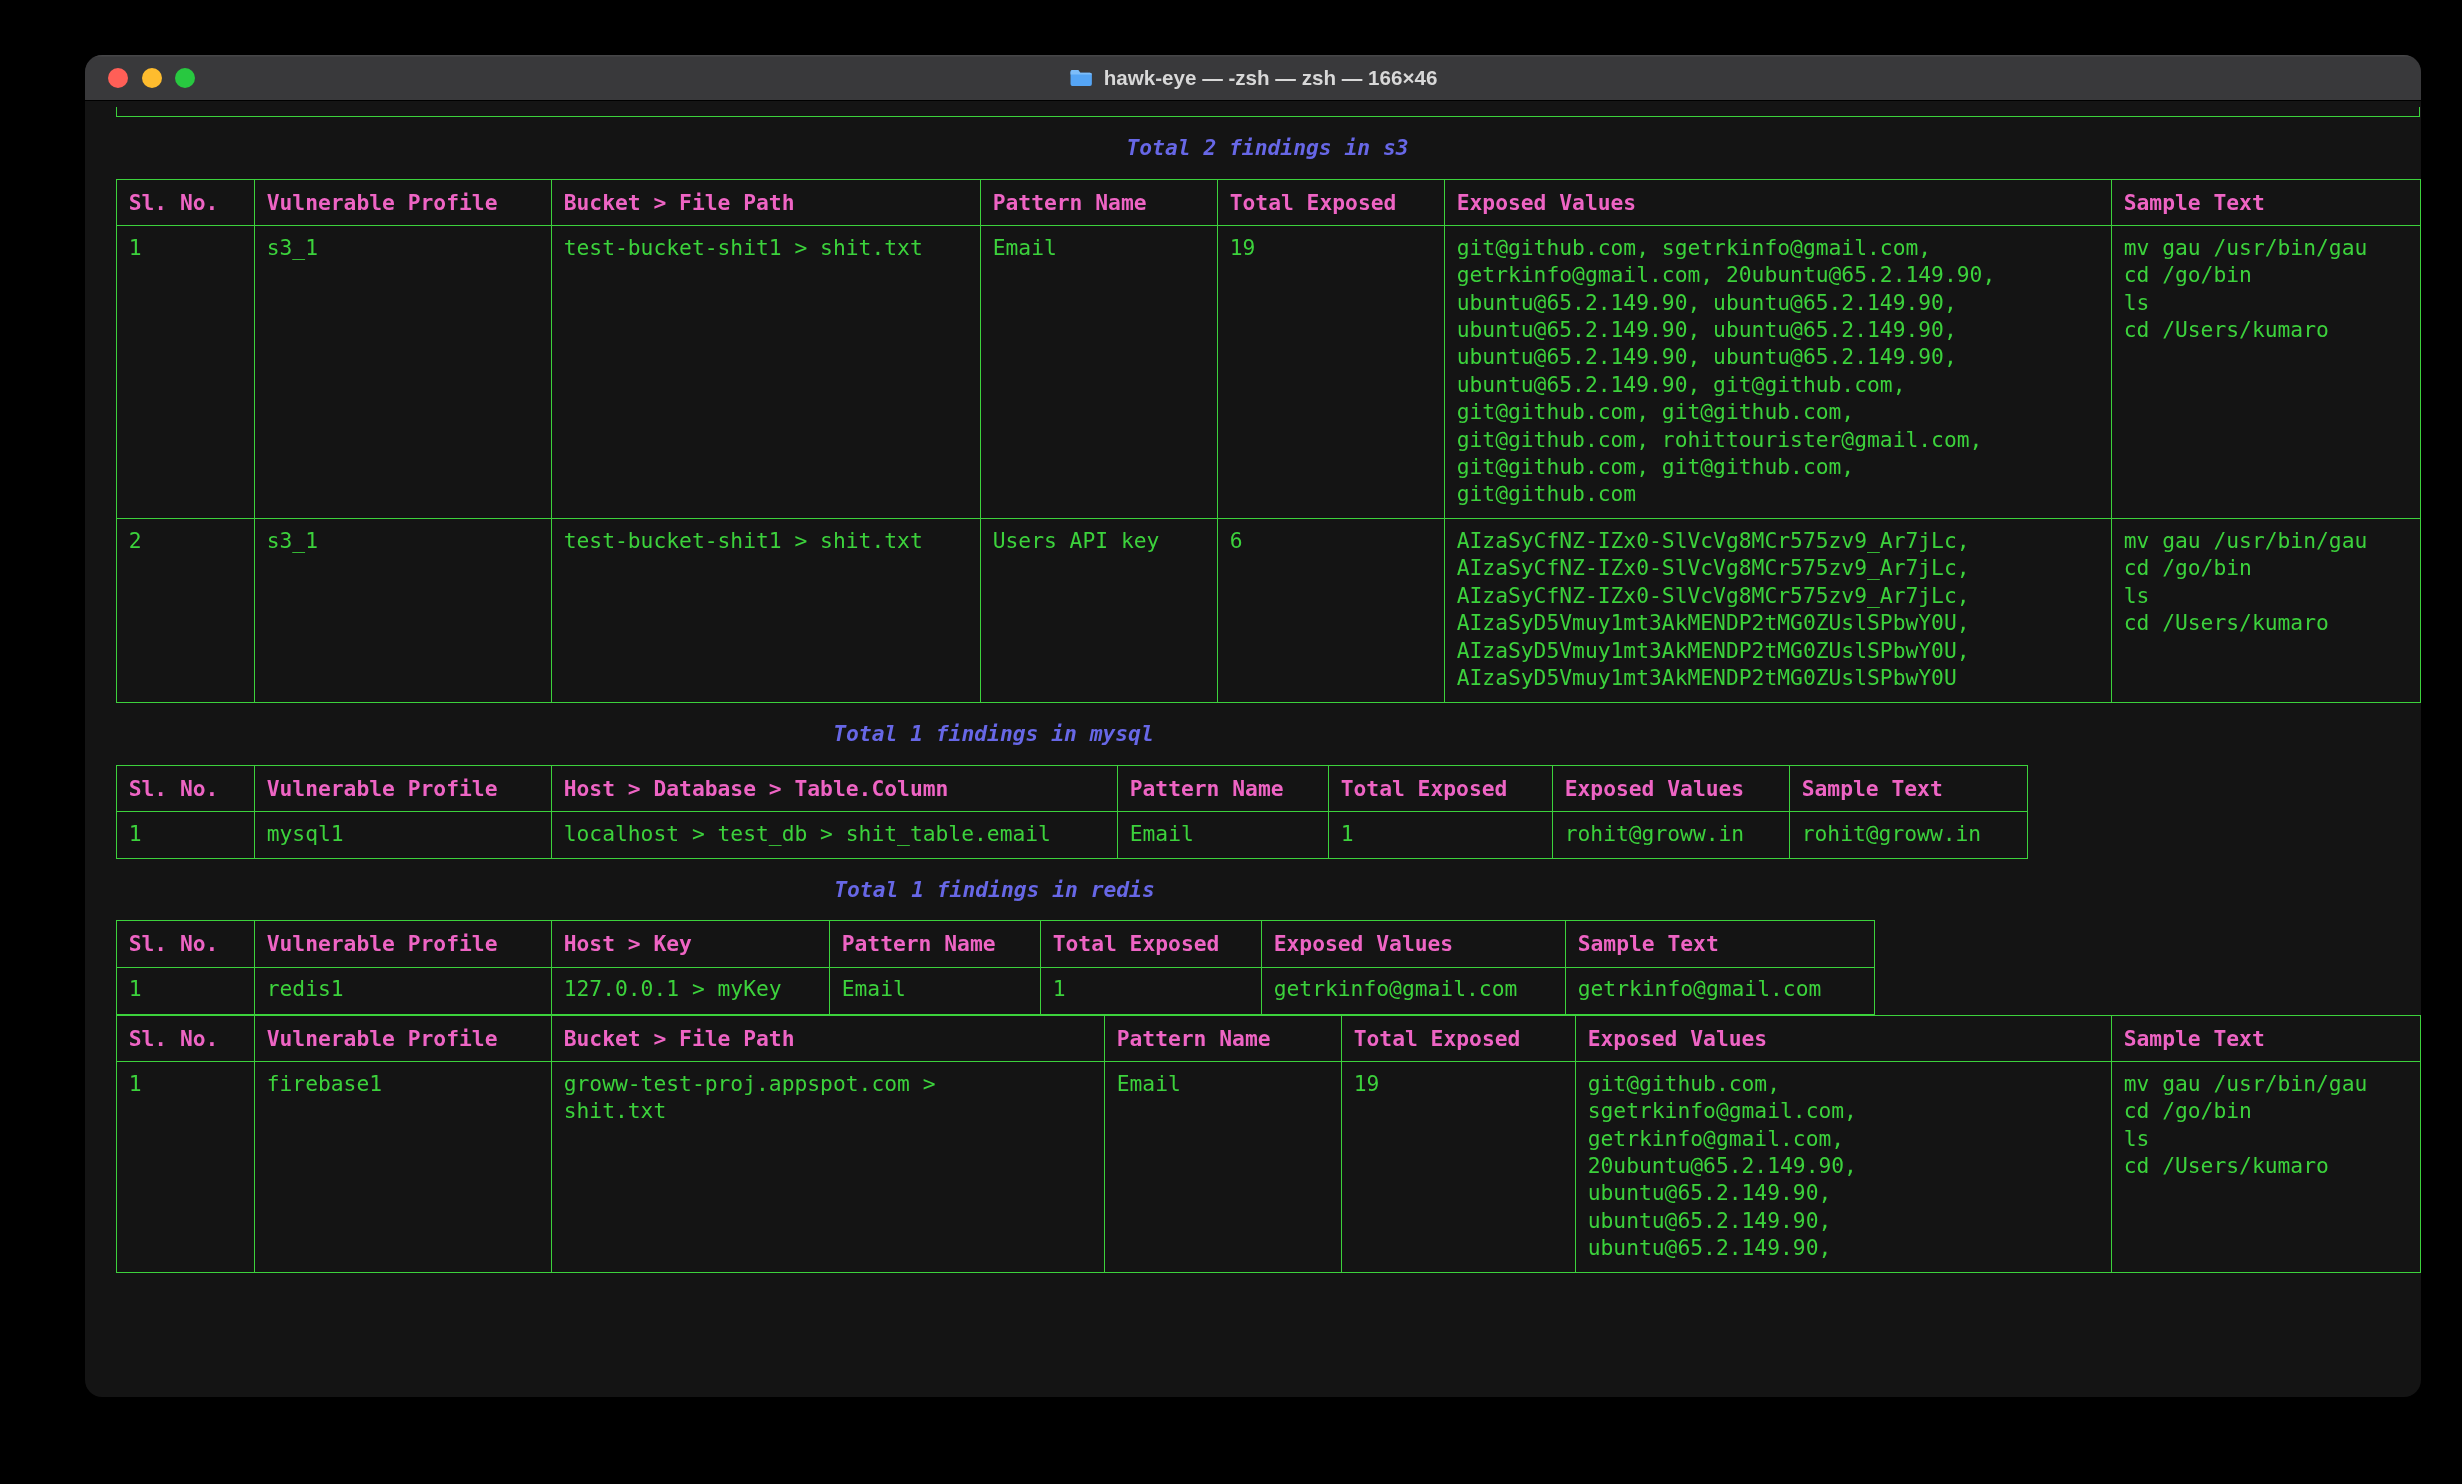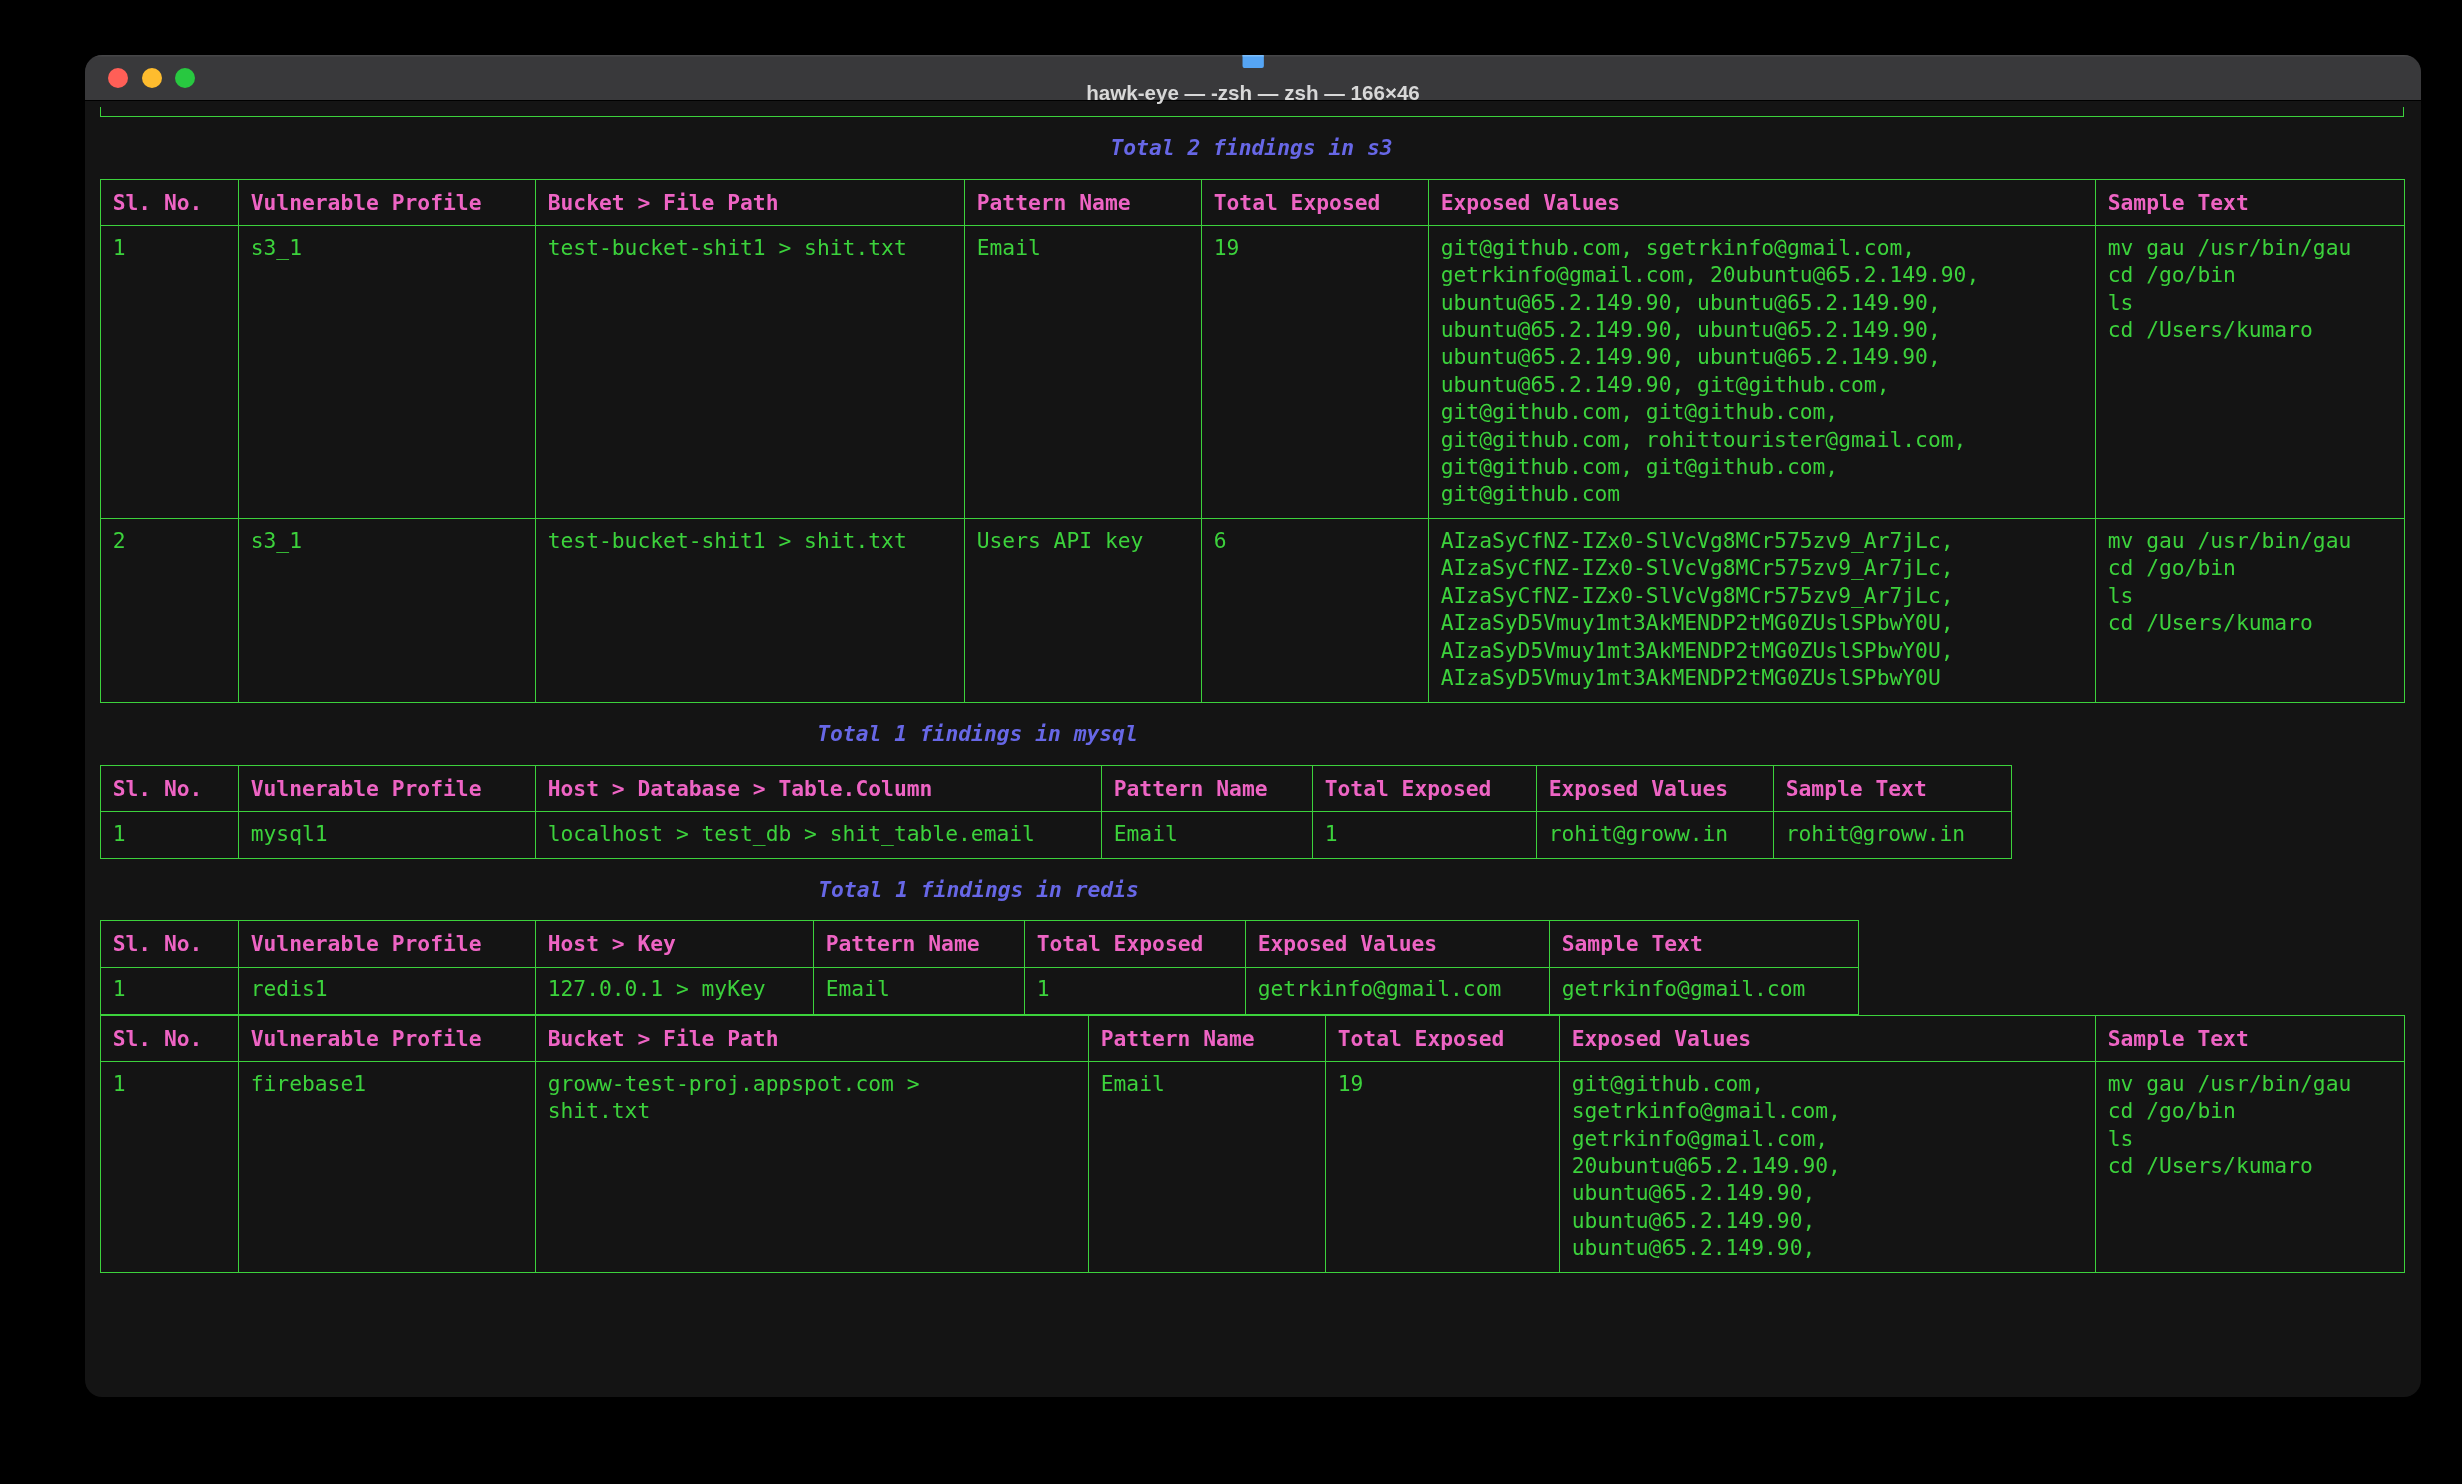--- a/index.html
+++ b/index.html
@@ -40,30 +40,31 @@
   }
   .traffic span { width: 20px; height: 20px; border-radius: 50%; display: block; cursor: default; }
   .tl-close { background: var(--traffic-red, #ff5f57); }
   .tl-min   { background: var(--traffic-yellow, #febc2e); }
   .tl-zoom  { background: var(--traffic-green, #28c840); }
   .title {
     color: #d8d8d8;
     font-family: "Liberation Sans", sans-serif;
     font-weight: bold;
     font-size: 20.6px;
-    display: flex; align-items: center; gap: 10.7px; flex-direction: column;
+    display: flex; gap: 10.7px;
   }
   .folder-icon { display: inline-flex; align-items: center; }
   .content {
     height: calc(100% - 47px);
     padding: 6.1px 15.2px 0 14.5px;
     overflow: hidden;
     color: var(--terminal-green, #3cd23c);
     font-size: 21.3px;
     line-height: 27.4px;
+    margin-left: 16px;
   }
   .cut-table-bottom {
     width: 2304px;
     height: 10px;
     border-left: 1.5px solid var(--terminal-green, #3cd23c);
     border-right: 1.5px solid var(--terminal-green, #3cd23c);
     border-bottom: 1.5px solid var(--terminal-green, #3cd23c);
   }
   .section-title {
     text-align: center;

